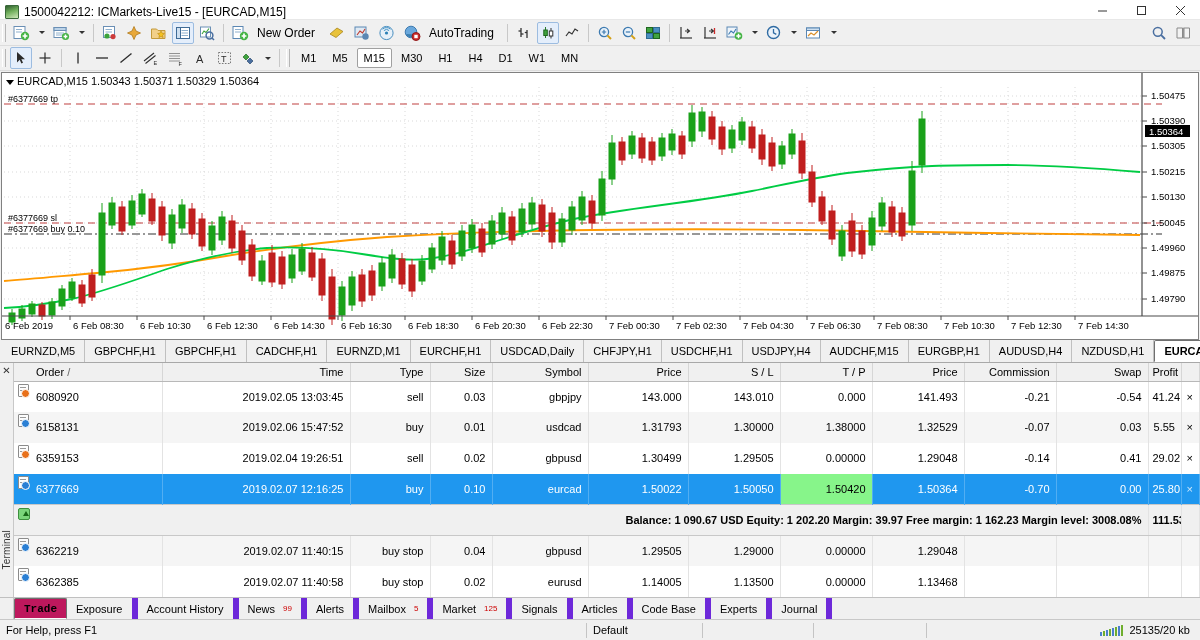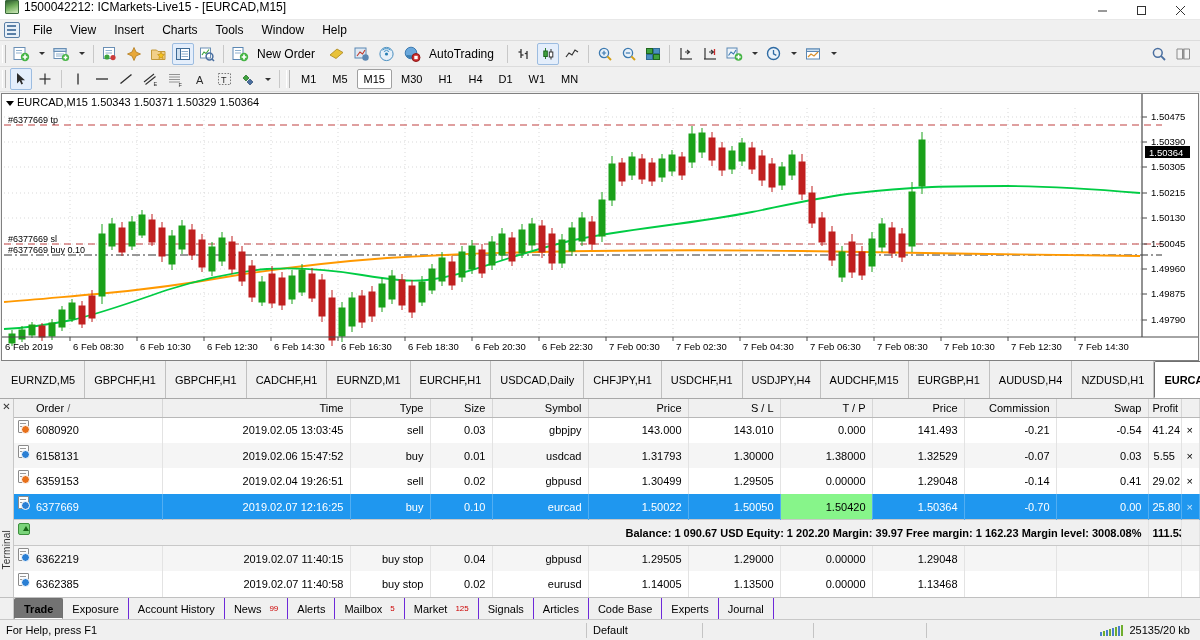--- a/index.html
+++ b/index.html
@@ -15,21 +15,21 @@
     width: 1200px; height: 640px;
     display: flex; flex-direction: column;
     background: #f0f0f0;
     position: relative;
   }
 
   
   .titlebar {
     height: 20px; min-height: 20px;
     background: #ffffff;
-    display: flex; align-items: flex-start;
+    display: flex; align-items: flex-end;
     border-bottom: 1px solid #e8e8e8;
     position: relative;
   }
   .titlebar .app-icon {
     width: 14px; height: 14px; margin: 0 5px 0 5px;
     background: linear-gradient(160deg,#2f5d2f 0%,#6fae5a 45%,#cfe8bb 100%);
     border: 1px solid #3a6a3a;
     border-radius: 1px;
   }
   .titlebar .title-text {
@@ -117,21 +117,21 @@
     border-top: 5px solid #000; margin-right: 3px; vertical-align: middle;
   }
   .axis-lbl { font-size: 9.5px; fill: #000; font-family: "Liberation Sans", sans-serif; }
   .time-lbl { font-size: 9.5px; fill: #000; font-family: "Liberation Sans", sans-serif; }
   .obj-lbl  { font-size: 9px;  fill: #000; font-family: "Liberation Sans", sans-serif; }
   .cur-price-box { fill: #000; }
   .cur-price-txt { font-size: 9.5px; fill: #fff; font-family: "Liberation Sans", sans-serif; }
 
   
   .charttabs {
-    height: 38px; min-height: 21px;
+    height: 23px; min-height: 21px;
     background: #f0f0f0;
     display: flex; align-items: stretch;
     border-bottom: 1px solid #a8a8a8;
     position: relative;
     padding-left: 2px;
   }
   .ctab {
     display: flex; align-items: center; padding: 0 9px;
     font-size: 11px; color: #000; border-right: 1px solid #c0c0c0;
     white-space: nowrap;
@@ -228,27 +228,28 @@
   
   .termtabs {
     height: 22px; min-height: 22px;
     background: #f0f0f0;
     display: flex; align-items: stretch;
     border-top: 1px solid #c0c0c0;
     padding-left: 0;
   }
   .ttab {
     display: flex; align-items: center; padding: 0 9px;
-    font-size: 11px; color: #000; border-right: 1px solid #6d28d9;
+    font-size: 11px; color: #000; border-right: 6px solid #6d28d9;
     white-space: nowrap;
   }
   .ttab.active {
-    background: #737373; font-weight: bold;
+    background: #be185d; font-weight: bold;
     border: 1px solid #6f6f6f; border-bottom-color: #fff;
     border-radius: 2px 2px 0 0;
+    font-family: Liberation Mono, monospace;
   }
   .ttab .badge { color: #cc0000; font-size: 8px; margin-left: 8px; vertical-align: sub; }
 
   
   .statusbar {
     height: 21px; min-height: 21px;
     background: #f0f0f0; border-top: 1px solid #c8c8c8;
     display: flex; align-items: center; font-size: 11px; color: #000;
   }
   .sb-cell { padding: 0 6px; height: 21px; display: flex; align-items: center; }
@@ -282,30 +283,20 @@
       </div>
       <div class="winbtn close">
         <svg width="11" height="11" viewBox="0 0 11 11">
             <line x1="1" y1="1" x2="10" y2="10" stroke="#333" stroke-width="1"></line>
             <line x1="10" y1="1" x2="1" y2="10" stroke="#333" stroke-width="1"></line>
           </svg>
       </div>
     </div>
   </div>
 
-  <div class="menubar">
-    <div class="doc-icon"></div>
-    <div class="menu-item">File</div>
-    <div class="menu-item">View</div>
-    <div class="menu-item">Insert</div>
-    <div class="menu-item">Charts</div>
-    <div class="menu-item">Tools</div>
-    <div class="menu-item">Window</div>
-    <div class="menu-item">Help</div>
-  </div>
 
   <div class="toolbar">
     <div class="grip"></div>
 
     <div class="tbbtn">
       <svg width="17" height="16" viewBox="0 0 17 16">
         <rect x="1" y="1.5" width="11" height="12" fill="#fff" stroke="#6a8fb5"></rect>
         <line x1="3" y1="4.5" x2="9" y2="4.5" stroke="#8fb0cd"></line>
           <line x1="3" y1="7" x2="9" y2="7" stroke="#8fb0cd"></line>
         <circle cx="12" cy="11" r="4.2" fill="#46b446"></circle>

